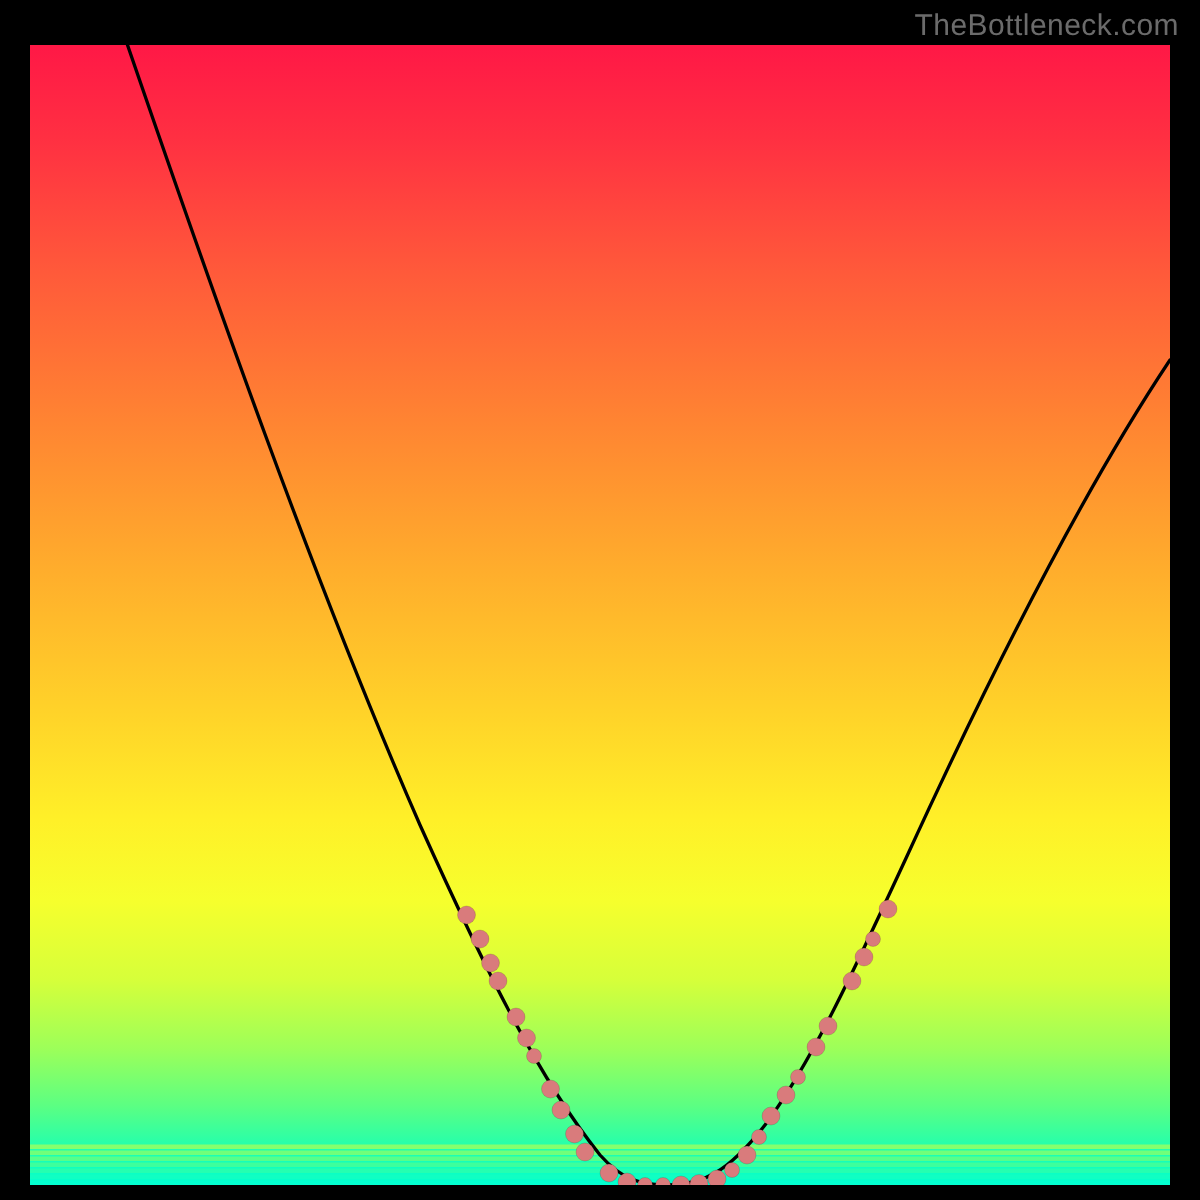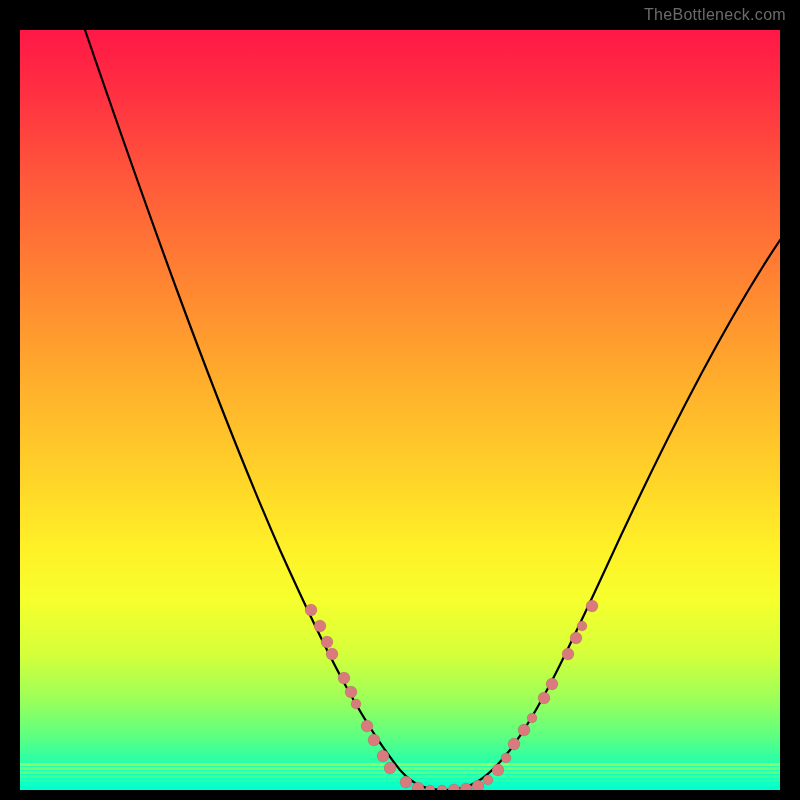--- a/index.html
+++ b/index.html
@@ -15,21 +15,21 @@
     position: relative;
     width: 800px;
     height: 800px;
     background: #000;
   }
   .watermark {
     position: absolute;
     top: 6px;
     right: 14px;
     color: #6b6b6b;
-    font-size: 16px;
+    font-size: 20px;
     font-weight: 500;
     letter-spacing: 0.3px;
     user-select: none;
     z-index: 5;
   }
   .plot-frame {
     position: absolute;
     left: 20px;
     top: 30px;
     width: 760px;

